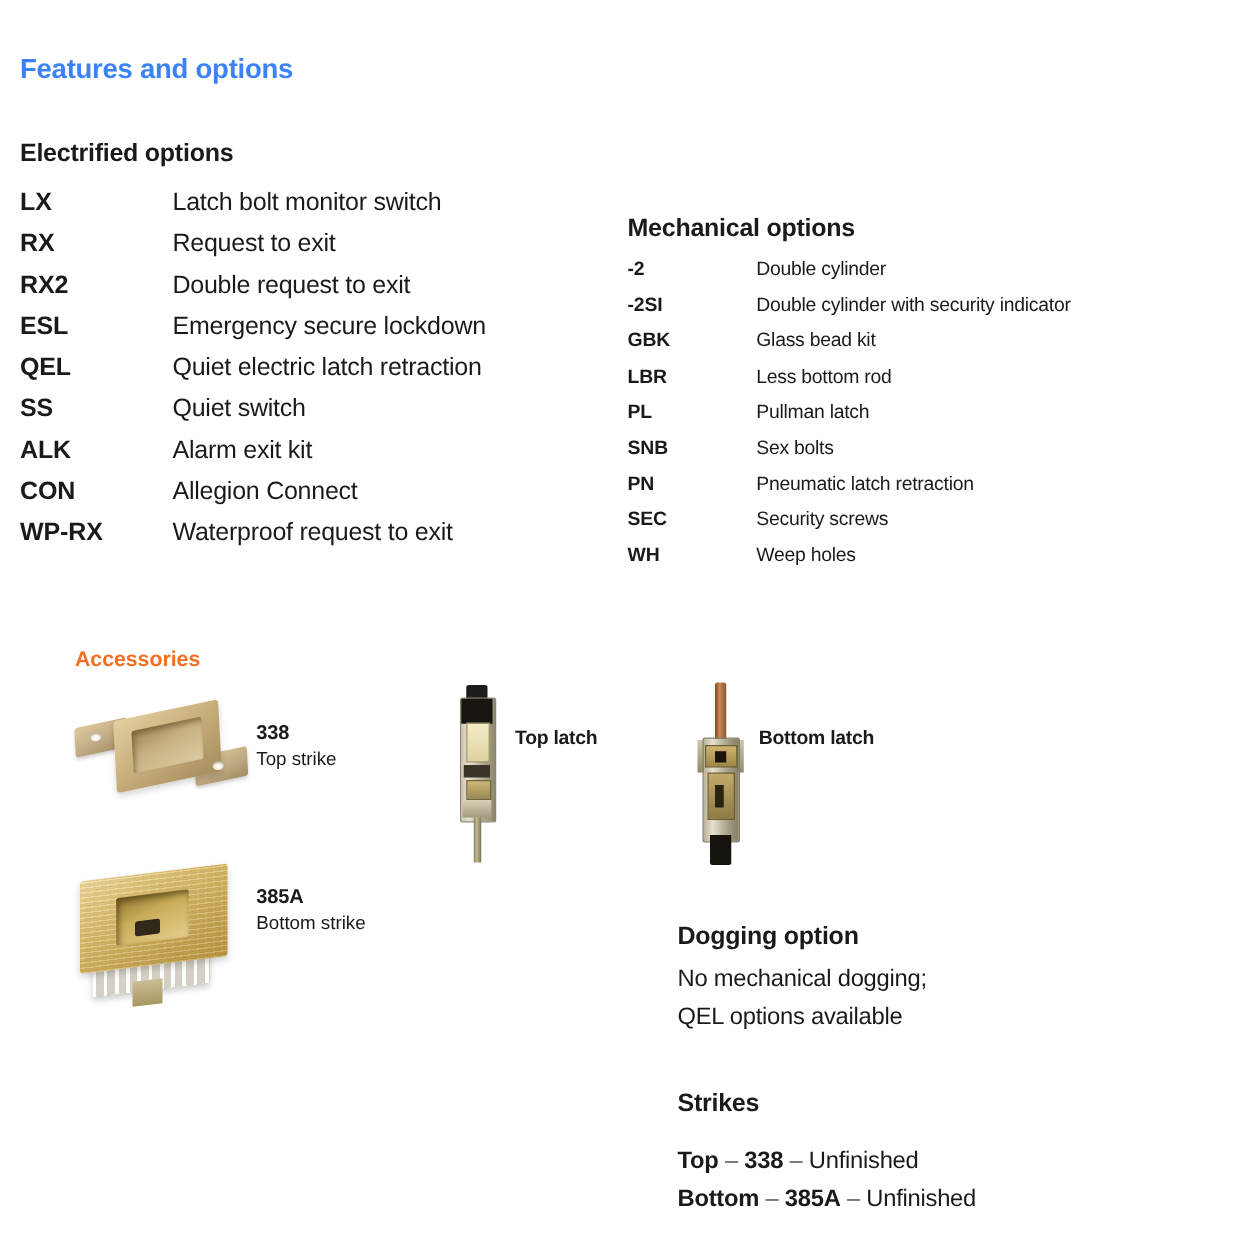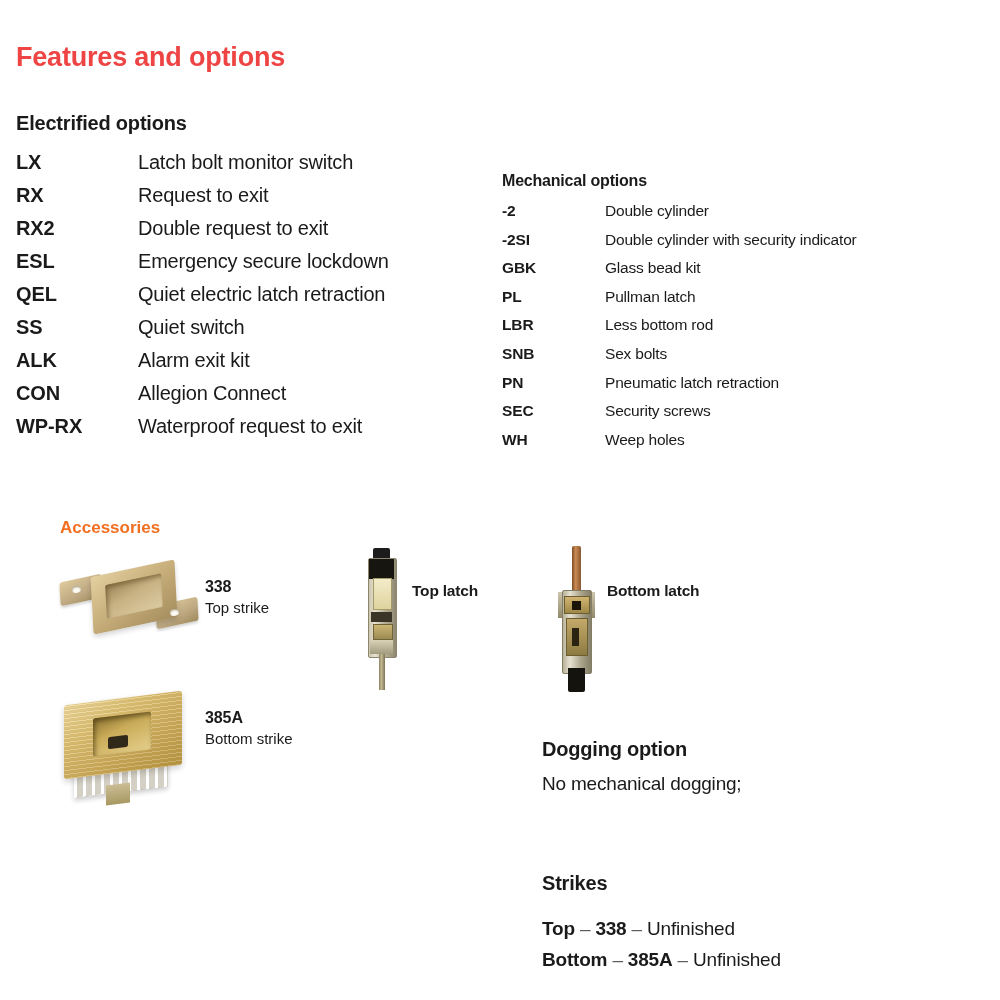--- a/index.html
+++ b/index.html
@@ -13,23 +13,23 @@
     position: relative;
     font-family: "Liberation Sans", sans-serif;
     color: #1a1a1a;
     overflow: hidden;
   }
   .abs { position: absolute; }
 
   
   #page-title {
     left: 16px; top: 42px;
-    font-size: 27px;
-    font-weight: bold;
-    color: #ef4444;
+    font-size: 22px;
+    font-weight: bold;
+    color: #3b82f6;
     letter-spacing: -0.2px;
   }
   #accessories-title {
     left: 60px; top: 518px;
     font-size: 17px;
     font-weight: bold;
     color: #F26F21;
   }
   .section-heading {
     font-size: 20px;
@@ -52,21 +52,21 @@
     letter-spacing: -0.1px;
   }
   .opt-desc {
     font-size: 20px;
     font-weight: 400;
     letter-spacing: -0.2px;
   }
   #electrified-block .opt-code { width: 122px; flex: 0 0 122px; }
 
   #mechanical-block { left: 502px; top: 172px; }
-  #mechanical-heading { font-size: 16px; margin: 0 0 12px 0; }
+  #mechanical-heading { font-size: 20px; margin: 0 0 12px 0; }
   #mechanical-block .opt-row { height: 28.6px; }
   #mechanical-block .opt-code {
     width: 103px; flex: 0 0 103px;
     font-size: 15.5px;
   }
   #mechanical-block .opt-desc { font-size: 15.5px; }
 
   
   .acc-label-code {
     font-size: 16px;
@@ -358,26 +358,26 @@
   </div>
   <div class="opt-row">
     <span class="opt-code">-2SI</span>
     <span class="opt-desc">Double cylinder with security indicator</span>
   </div>
   <div class="opt-row">
     <span class="opt-code">GBK</span>
     <span class="opt-desc">Glass bead kit</span>
   </div>
   <div class="opt-row">
+    <span class="opt-code">LBR</span>
+    <span class="opt-desc">Less bottom rod</span>
+  </div>
+  <div class="opt-row">
     <span class="opt-code">PL</span>
     <span class="opt-desc">Pullman latch</span>
-  </div>
-  <div class="opt-row">
-    <span class="opt-code">LBR</span>
-    <span class="opt-desc">Less bottom rod</span>
   </div>
   <div class="opt-row">
     <span class="opt-code">SNB</span>
     <span class="opt-desc">Sex bolts</span>
   </div>
   <div class="opt-row">
     <span class="opt-code">PN</span>
     <span class="opt-desc">Pneumatic latch retraction</span>
   </div>
   <div class="opt-row">
@@ -439,20 +439,21 @@
   <div class="bl-dark"></div>
   <div class="bl-brass2"></div>
   <div class="bl-slot"></div>
   <div class="bl-foot"></div>
 </div>
 <div class="abs latch-label" style="left:607px; top:582px;">Bottom latch</div>
 
 <div class="abs" id="dogging-block">
   <div class="section-heading" id="dogging-heading">Dogging option</div>
   <div class="body-line">No mechanical dogging;</div>
+  <div class="body-line">QEL options available</div>
 </div>
 
 <div class="abs" id="strikes-block">
   <div class="section-heading" id="strikes-heading">Strikes</div>
 
   <div class="strike-line">
     <b>Top</b><span> </span><span class="dash">–</span><span> </span><b>338</b><span> </span><span class="dash">–</span><span> </span><span>Unfinished</span>
   </div>
 
   <div class="strike-line">

